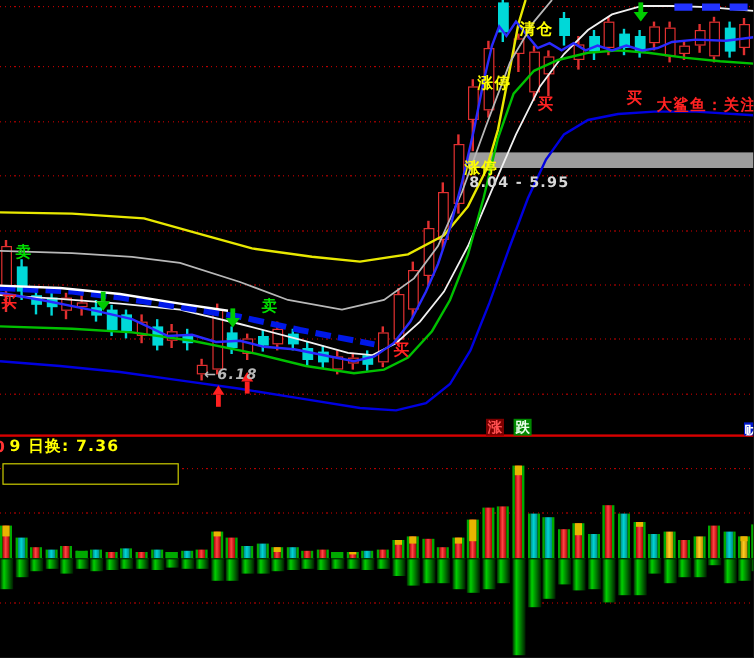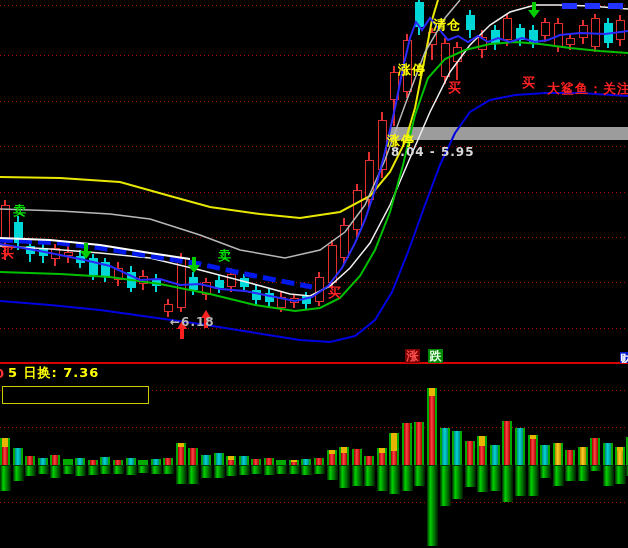--- a/index.html
+++ b/index.html
@@ -180,21 +180,21 @@
         <div class="shaft"></div>
       </div>
       <div class="arr arr-up" style="left: 201px; top: 310px;">
         <div class="head"></div>
         <div class="shaft"></div>
       </div>
       <span class="clabel" style="left: 13px; top: 204px; color: rgb(0, 221, 0); font-size: 13px;">卖</span>
       <span class="clabel" style="left: 1px; top: 246px; color: rgb(255, 34, 34); font-size: 13px;">买</span>
       <span class="clabel" style="left: 218px; top: 249px; color: rgb(0, 221, 0); font-size: 13px;">卖</span>
       <span class="clabel" style="left: 328px; top: 286px; color: rgb(255, 34, 34); font-size: 13px;">买</span>
-      <span class="clabel" style="left: 170px; top: 316px; color: rgb(184, 184, 184); font-size: 12px;">←6.18</span>
+      <span class="clabel" style="left: 170px; top: 306px; color: rgb(184, 184, 184); font-size: 12px; font-style: italic;">←6.18</span>
       <span class="clabel" style="left: 398px; top: 63px; color: rgb(255, 255, 0); font-size: 13px;">涨停</span>
       <span class="clabel" style="left: 387px; top: 134px; color: rgb(255, 255, 0); font-size: 13px;">涨停</span>
       <span class="clabel" style="left: 391px; top: 146px; color: rgb(216, 216, 216); font-size: 12px;">8.04 - 5.95</span>
       <span class="clabel" style="left: 433px; top: 18px; color: rgb(255, 255, 0); font-size: 13px;">清仓</span>
       <span class="clabel" style="left: 448px; top: 81px; color: rgb(255, 34, 34); font-size: 13px;">买</span>
       <span class="clabel" style="left: 522px; top: 76px; color: rgb(255, 34, 34); font-size: 13px;">买</span>
       <span class="clabel" style="left: 547px; top: 82px; color: rgb(255, 34, 34); font-size: 13px;">大鲨鱼：关注</span>
     </div>
 
   <div id="separator"></div>
@@ -335,15 +335,15 @@
       <div class="vd" style="left: 603px; top: 102px; width: 11px; height: 20px;"></div>
       <div class="vu vu-y" style="left: 615px; top: 84px; width: 10px; height: 18px;">
         <div class="vcap" style="height: 4px;"></div>
       </div>
       <div class="vd" style="left: 615px; top: 102px; width: 11px; height: 18px;"></div>
       <div class="vu vu-r" style="left: 626px; top: 74px; width: 10px; height: 28px;"></div>
       <div class="vd" style="left: 626px; top: 102px; width: 11px; height: 10px;"></div>
     </div>
 
   <span id="vol-zero">0</span>
-  <span id="turnover">5 日换: 7.36</span>
+  <span id="turnover">9 日换: 7.36</span>
   <div id="info-box"></div>
 </div>
 
 </body></html>

